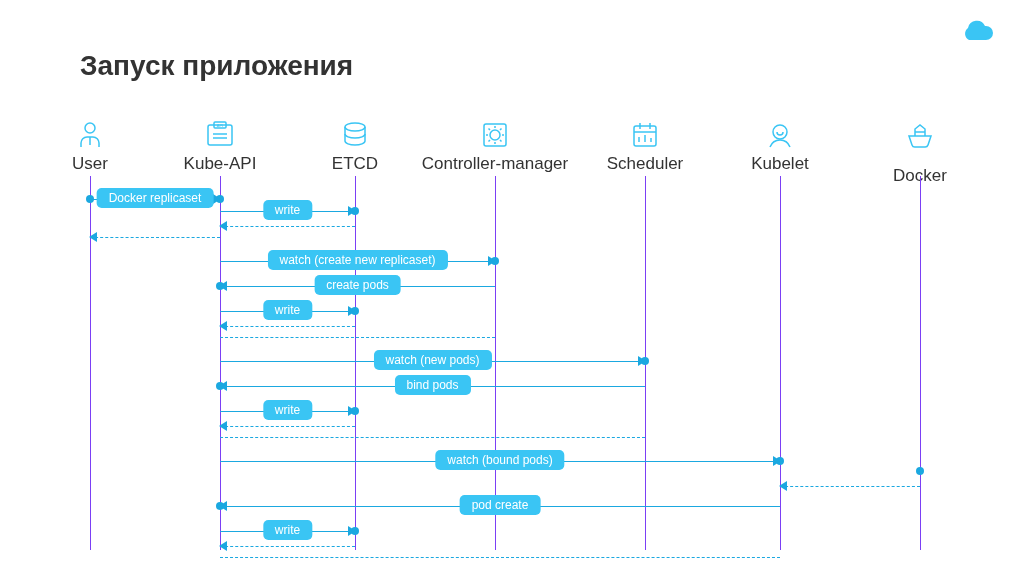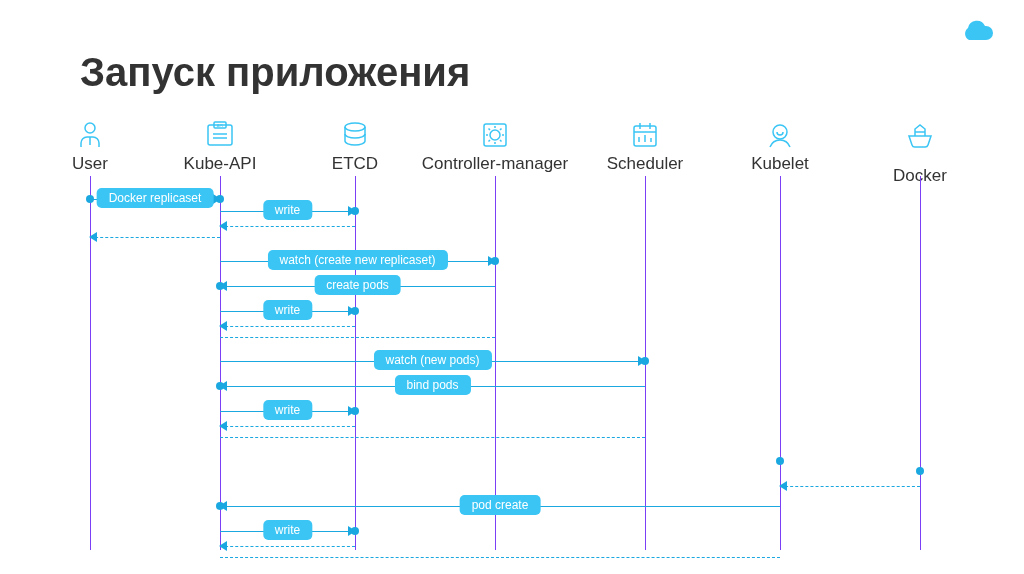--- a/index.html
+++ b/index.html
@@ -21,21 +21,21 @@
   .cloud-icon{
     position:absolute;
     top:20px;
     right:30px;
     color:var(--cyan);
   }
   .title{
     position:absolute;
     left:80px;
     top:50px;
-    font-size:40px;
+    font-size:28px;
     font-weight:700;
     color:var(--text);
   }
   .diagram{
     position:absolute;
     left:80px;
     top:120px;
     width:875px;
     height:430px;
   }
@@ -275,20 +275,25 @@
     </div>
     <div class="dot" style="left: 275px; top: 291px;"></div>
     <div class="return" style="left: 140px; width: 135px; top: 301px;">
       <div class="line"></div>
       <div class="arrow-l"></div>
     </div>
     <div class="return" style="left: 140px; width: 425px; top: 312px;">
       <div class="line"></div>
       <div class="arrow-r"></div>
     </div>
+    <div class="msg" style="left: 140px; width: 560px; top: 330px;">
+      <div class="line"></div>
+      <div class="arrow-r"></div>
+      <div class="label">watch (bound pods)</div>
+    </div>
     <div class="dot" style="left: 700px; top: 341px;"></div>
     <div class="dot" style="left: 840px; top: 351px;"></div>
     <div class="return" style="left: 700px; width: 140px; top: 361px;">
       <div class="line"></div>
       <div class="arrow-l"></div>
     </div>
     <div class="msg" style="left: 140px; width: 560px; top: 375px;">
       <div class="line"></div>
       <div class="arrow-l"></div>
       <div class="label">pod create</div>

